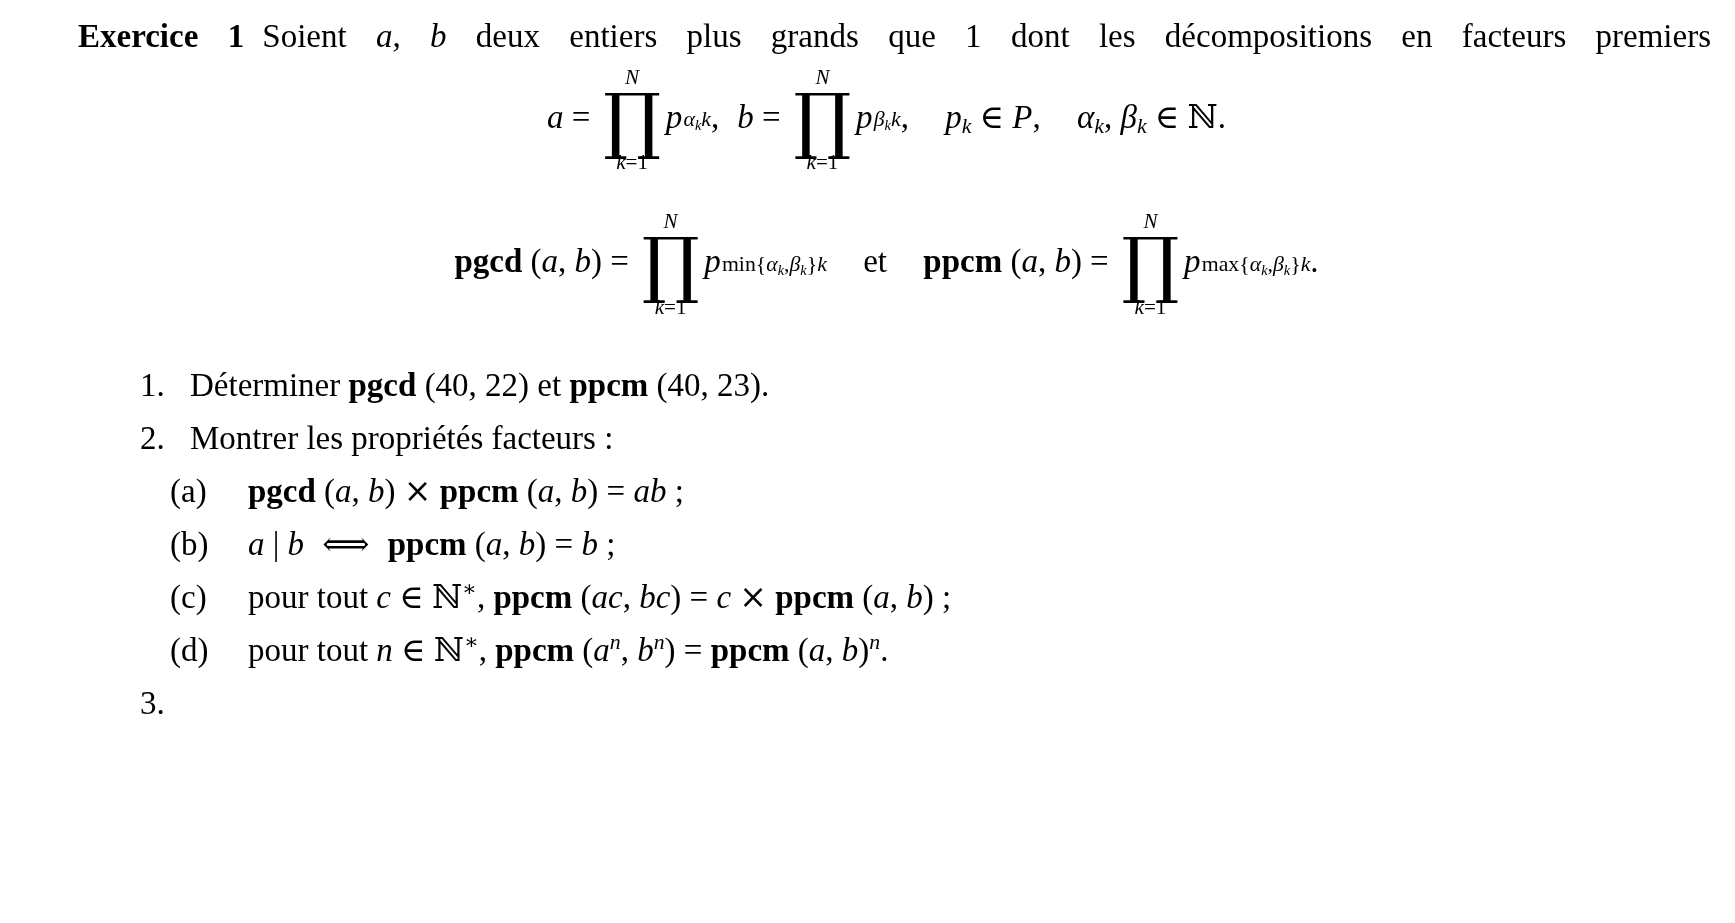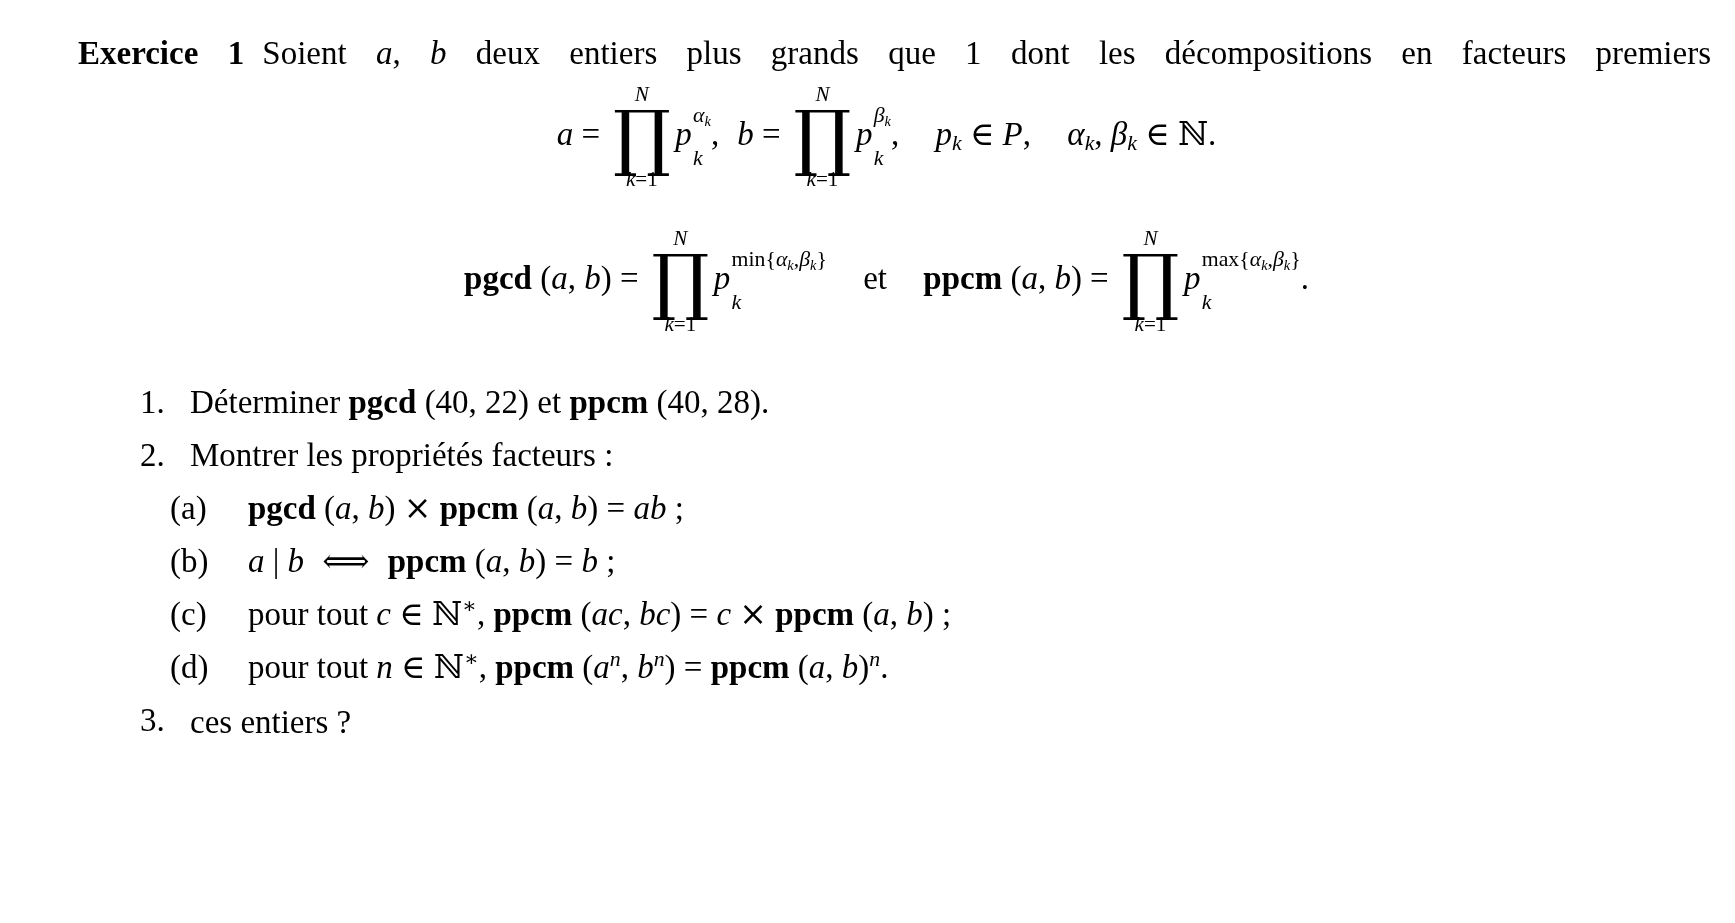--- a/index.html
+++ b/index.html
@@ -2,33 +2,33 @@
 <html><head>
 <meta charset="utf-8">
 <style>
   html,body{margin:0;padding:0;}
   body{
     width:1735px;height:923px;overflow:hidden;
     background:#ffffff;color:#000000;
     font-family:"Liberation Serif","DejaVu Serif",serif;
     font-size:33px;
   }
-  .doc{padding:14px 24px 0 78px;margin-top:17px;}
+  .doc{padding:14px 24px 0 78px;}
   .para{line-height:45px;}
   .jline{text-align:justify;text-align-last:justify;}
   .display{text-align:center;line-height:1.05;white-space:nowrap;}
   .f1{margin:8px 0 30px -16px;}
   .f2{margin:38px 0 46px -16px;}
   
   .prod{display:inline-flex;flex-direction:column;align-items:center;vertical-align:middle;line-height:1;row-gap:3px;margin:0 .14em;}
   .plim{font-size:.64em;line-height:1;}
   .psym{font-size:2.2em;line-height:.8;font-family:"DejaVu Serif","DejaVu Sans",serif;}
   
   .pss{white-space:nowrap;}
-  .sscol{display:inline-flex;flex-direction:column;align-items:flex-start;vertical-align:middle;font-size:.66em;line-height:1;row-gap:.95em;margin-left:.06em;}
+  .sscol{display:inline-flex;flex-direction:row;align-items:flex-start;vertical-align:middle;font-size:.66em;line-height:1;row-gap:.95em;margin-left:.06em;}
   .sssup,.sssub{white-space:nowrap;}
   
   .msub{font-size:.66em;vertical-align:-.25em;line-height:0;}
   .msup{font-size:.66em;vertical-align:.55em;line-height:0;}
   .rm{font-style:normal;}
   .it{font-style:italic;}
   .bf{font-weight:bold;text-align:center;}
   .cal{font-style:italic;}
   .bb,.sym{font-family:"DejaVu Serif","DejaVu Sans",serif;}
   .sp-med{display:inline-block;width:.55em;}
@@ -76,21 +76,21 @@
         <span class="plim it">N</span>
         <span class="psym">∏</span>
         <span class="plim"><span class="it">k</span><span class="rm">=1</span></span>
       </span><span class="pss"><span><span class="it">p</span></span><span class="sscol">
           <span class="sssup"><span class="rm">max{</span><span class="it">α</span><span class="msub"><span class="it">k</span></span><span class="rm">,</span><span class="it">β</span><span class="msub"><span class="it">k</span></span><span class="rm">}</span></span>
           <span class="sssub"><span class="it">k</span></span>
         </span></span><span class="rm">.</span></div>
 
   <div class="li">
     <div class="num">1.</div>
-    <div class="licontent"><span class="rm">Déterminer </span><span class="bf">pgcd</span><span class="rm"> (40, 22) et </span><span class="bf">ppcm</span><span class="rm"> (40, 28).</span></div>
+    <div class="licontent"><span class="rm">Déterminer </span><span class="bf">pgcd</span><span class="rm"> (40, 22) et </span><span class="bf">ppcm</span><span class="rm"> (40, 23).</span></div>
   </div>
 
   <div class="li">
     <div class="num">2.</div>
     <div class="licontent"><span class="rm">Montrer les propriétés facteurs :</span></div>
   </div>
 
   <div class="li subitem">
     <div class="num">(a)</div>
     <div class="licontent"><span class="bf">pgcd</span><span class="rm"> (</span><span class="it">a</span><span class="rm">, </span><span class="it">b</span><span class="rm">) </span><span class="sym">×</span><span class="rm"> </span><span class="bf">ppcm</span><span class="rm"> (</span><span class="it">a</span><span class="rm">, </span><span class="it">b</span><span class="rm">) = </span><span class="it">ab</span><span class="rm"> ;</span></div>
@@ -107,17 +107,16 @@
   </div>
 
   <div class="li subitem">
     <div class="num">(d)</div>
     <div class="licontent"><span class="rm">pour tout </span><span class="it">n</span><span class="rm"> </span><span class="sym">∈</span><span class="rm"> </span><span class="bb">ℕ</span><span class="msup"><span class="sym">∗</span></span><span class="rm">, </span><span class="bf">ppcm</span><span class="rm"> (</span><span class="it">a</span><span class="msup"><span class="it">n</span></span><span class="rm">, </span><span class="it">b</span><span class="msup"><span class="it">n</span></span><span class="rm">) = </span><span class="bf">ppcm</span><span class="rm"> (</span><span class="it">a</span><span class="rm">, </span><span class="it">b</span><span class="rm">)</span><span class="msup"><span class="it">n</span></span><span class="rm">.</span></div>
   </div>
 
   <div class="li item3">
     <div class="num">3.</div>
     <div class="licontent">
-      <div class="l2"><span class="rm">ces entiers ?</span></div>
     </div>
   </div>
 
 </div>
 
 </body></html>

